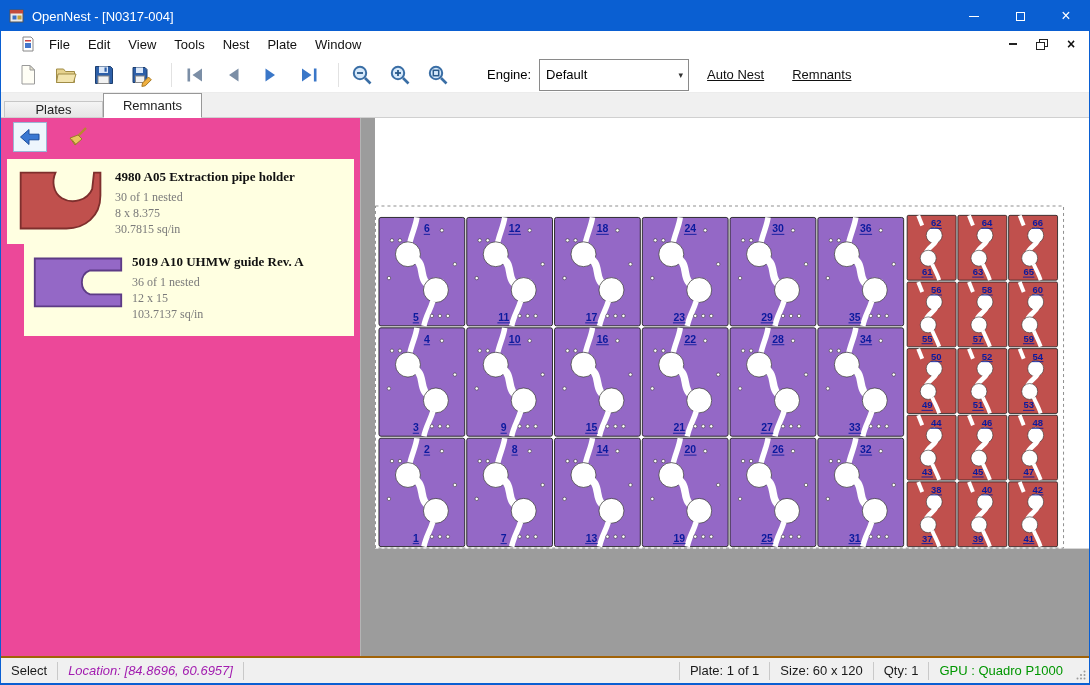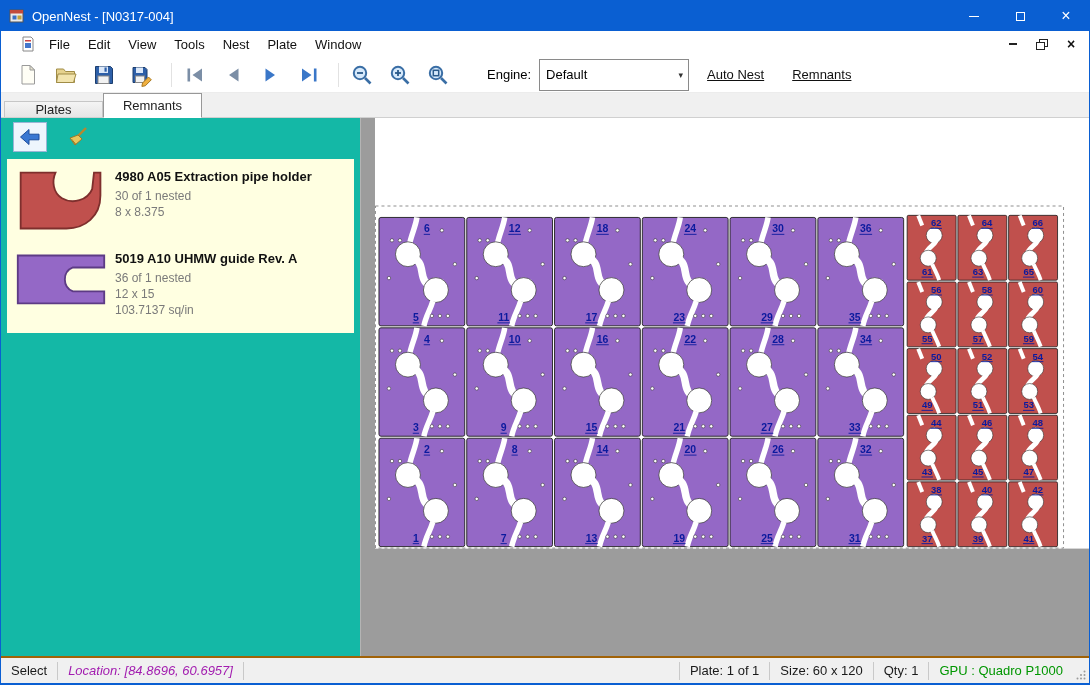--- a/index.html
+++ b/index.html
@@ -39,28 +39,28 @@
   .text-btn { font-size: 13px; padding: 5px 10px; margin-left: 8px; color: #111; text-decoration: underline; }
 
   
   .tabstrip { flex: 0 0 25px; background: #f0f0f0; display: flex; align-items: flex-end; padding-left: 3px; border-bottom: 1px solid #d0d0d0; }
   .tab { height: 16px; min-width: 99px; display: flex; align-items: center; justify-content: center; font-size: 13px;
          background: linear-gradient(#f4f4f4, #e5e5e5); border: 1px solid #c6c6c6; border-bottom: none; color: #222; }
   .tab.active { background: #fff; height: 25px; border: 1px solid #989898; border-bottom: 1px solid #fff; margin-bottom: -1px; }
 
   
   .main { flex: 1; display: flex; min-height: 0; }
-  .sidebar { flex: 0 0 360px; width: 360px; background: #14b8a6; border-right: 1px solid #b4b4b4; display: flex; flex-direction: column; }
+  .sidebar { flex: 0 0 360px; width: 360px; background: #ec4899; border-right: 1px solid #b4b4b4; display: flex; flex-direction: column; font-family: Liberation Serif, serif; }
   .panel-toolbar { flex: 0 0 38px; display: flex; align-items: center; padding-left: 12px; gap: 14px; }
   .pt-btn { width: 34px; height: 30px; display: flex; align-items: center; justify-content: center; }
   .pt-btn svg { width: 24px; height: 24px; }
   .pt-btn.boxed { border: 1px solid #9ab6d6; background: #eef6fd; }
   .drawing-list { margin: 3px 6px 0 6px; }
   .drawing-item { background: #ffffe1; display: flex; padding: 7px 4px; align-items: flex-start; }
-  .drawing-item.tall { min-height: 92px; }
+  .drawing-item.tall { min-height: 92px; margin-left: 17px; }
   .thumb { flex: 0 0 100px; width: 100px; display: flex; align-items: center; justify-content: center; padding-top: 2px; }
   .meta { padding-left: 4px; padding-top: 3px; }
   .meta .dtitle { font-size: 13px; font-weight: bold; color: #111; margin-bottom: 4px; }
   .meta .sub { font-size: 12px; color: #7a7a7a; line-height: 16px; }
 
   .canvas { flex: 1; position: relative; background: #9c9c9c; overflow: hidden; }
   .canvas svg { position: absolute; inset: 0; width: 100%; height: 100%; }
 
   
   .statusbar { flex: 0 0 27px; background: #f0f0f0; border-top: 2px solid #a16207; display: flex; align-items: center; font-size: 13px; color: #1a1a1a; }
@@ -232,20 +232,21 @@
         <div class="drawing-item">
           <div class="thumb">
             <svg viewBox="0 0 100 72" width="92" height="66">
               <path d="M6,5 L44,5 C40,14 41,27 51,33 C63,40 79,35 84,23 L86,5 L93,5 L93,30 C93,53 76,66 56,66 L6,66 Z" stroke="#7e2f2d" stroke-width="2" fill="#c0504d"></path>
             </svg>
           </div>
           <div class="meta">
             <div class="dtitle">4980 A05 Extraction pipe holder</div>
             <div class="sub">30 of 1 nested</div>
             <div class="sub">8 x 8.375</div>
+            <div class="sub">30.7815 sq/in</div>
           </div>
         </div>
         <div class="drawing-item tall">
           <div class="thumb">
             <svg viewBox="0 0 100 62" width="92" height="57">
               <path d="M3,6 H97 V19 H63 A14,14 0 0 0 63,45 H97 V58 H3 Z" stroke="#5d3b85" stroke-width="2" fill="#9468c6"></path>
             </svg>
           </div>
           <div class="meta">
             <div class="dtitle">5019 A10 UHMW guide Rev. A</div>

